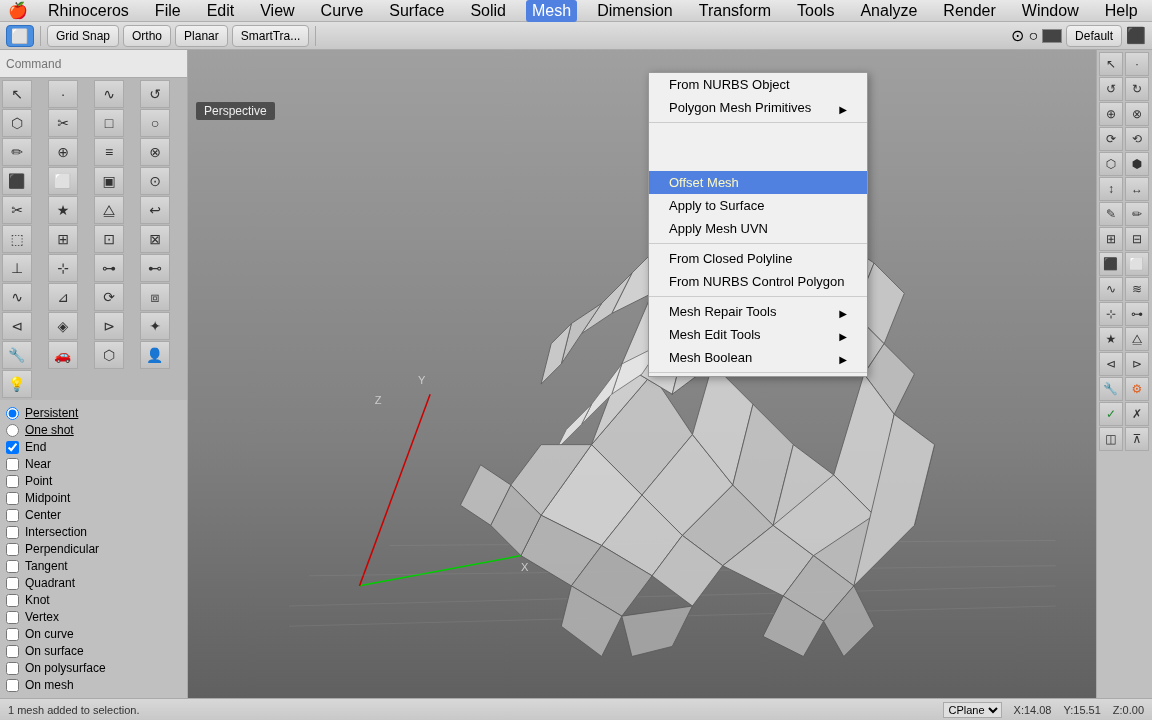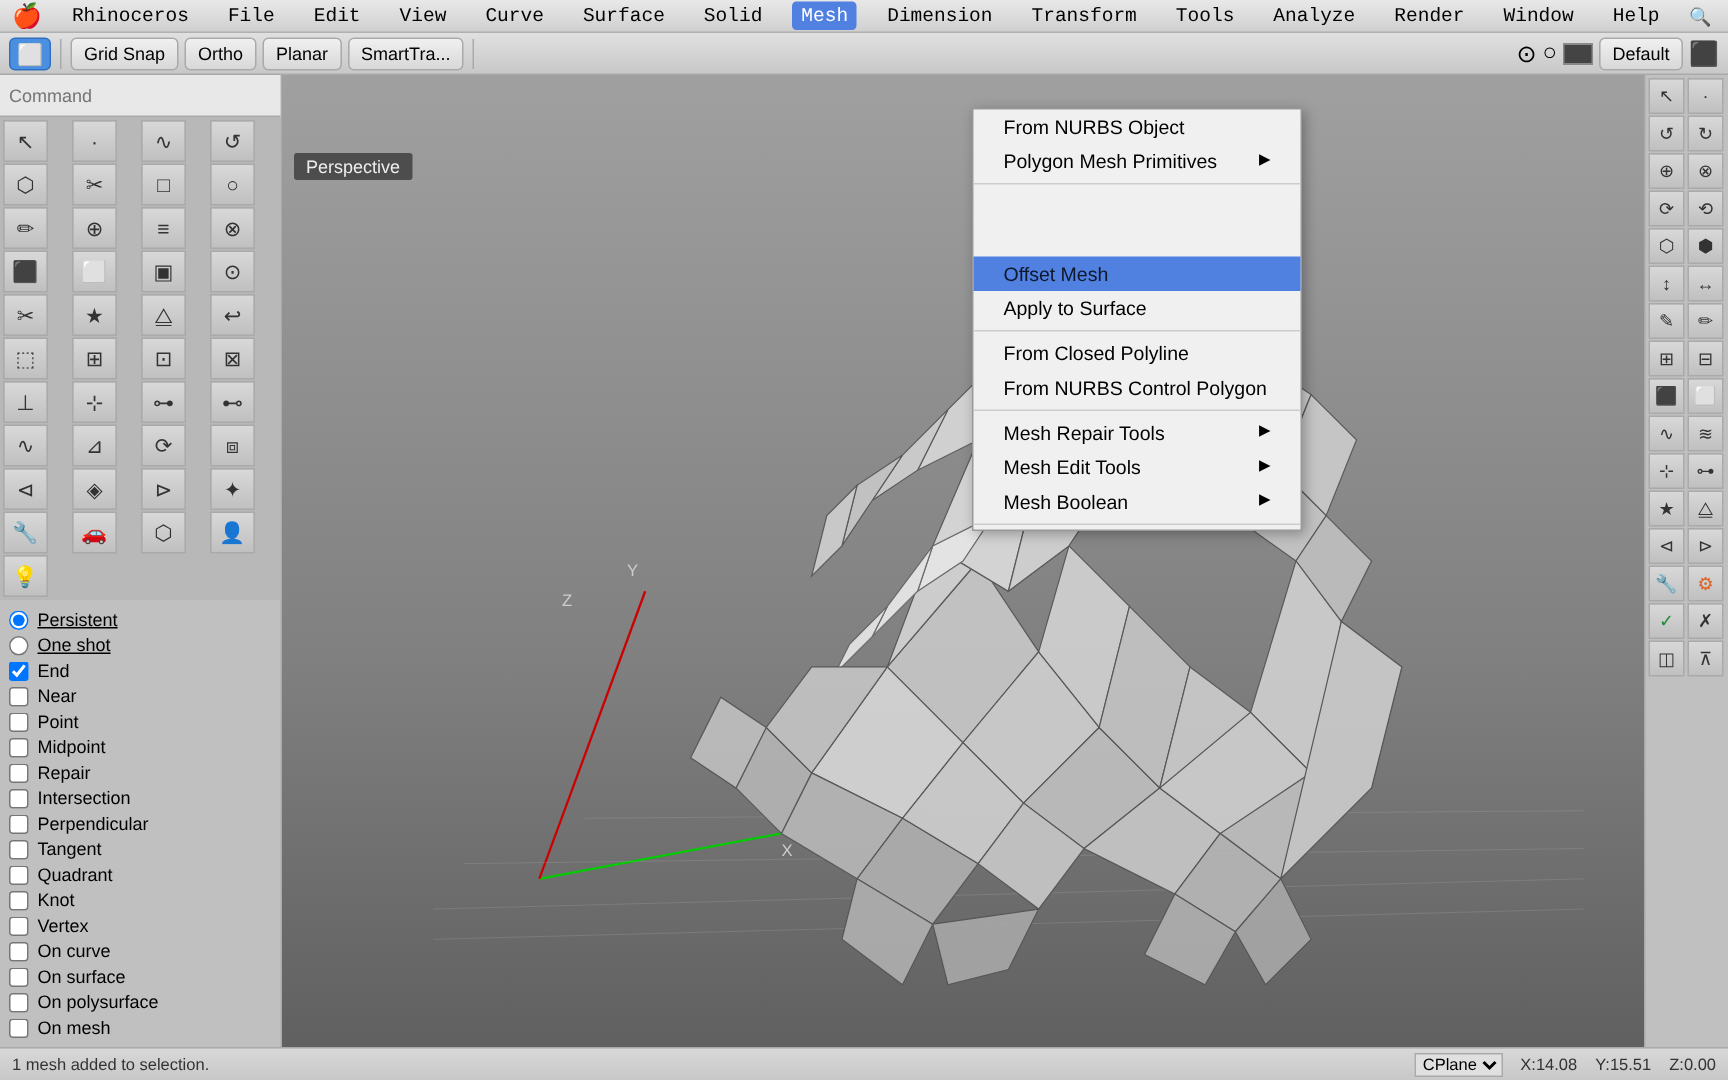--- a/index.html
+++ b/index.html
@@ -24,27 +24,26 @@
       padding: 0 8px;
       gap: 14px;
       position: relative;
       z-index: 100;
     }
     .menu-apple {
       font-size: 16px;
       cursor: pointer;
     }
     .menu-item {
-      font-size: 13px;
+      font-size: 16px;
       padding: 2px 6px;
       border-radius: 3px;
       cursor: pointer;
       color: #000;
       white-space: nowrap;
-      font-family: Liberation Mono, monospace;
     }
     .menu-item.active { background: #5080e0; color: #ffffff; }
     .menu-right {
       margin-left: auto;
       display: flex;
       align-items: center;
       gap: 10px;
     }
 
     
@@ -250,26 +249,26 @@
       border: 1px solid #999;
       box-shadow: 2px 2px 8px rgba(0,0,0,0.3);
       min-width: 220px;
       z-index: 300;
     }
     .dropdown-item {
       padding: 4px 20px;
       font-size: 13px;
       cursor: pointer;
       display: flex;
-      align-items: flex-start;
+      align-items: flex-end;
       justify-content: space-between;
       white-space: nowrap;
       color: #000;
     }
-    .dropdown-item.highlighted { background: #5080e0; color: #0f172a; margin-top: 48px; }
+    .dropdown-item.highlighted { background: #5080e0; color: #fef9c3; margin-top: 48px; }
     .dropdown-sep {
       height: 1px;
       background: #ccc;
       margin: 3px 0;
     }
     .dropdown-arrow { font-size: 10px; margin-left: 20px; }
 
     
     #mesh-svg {
       position: absolute;
@@ -407,21 +406,21 @@
       <div class="osnap-item">
         <input type="checkbox" style="">
         <span>Point</span>
       </div>
       <div class="osnap-item">
         <input type="checkbox" style="">
         <span>Midpoint</span>
       </div>
       <div class="osnap-item">
         <input type="checkbox" style="">
-        <span>Repair</span>
+        <span>Center</span>
       </div>
       <div class="osnap-item">
         <input type="checkbox" style="">
         <span>Intersection</span>
       </div>
       <div class="osnap-item">
         <input type="checkbox" style="">
         <span>Perpendicular</span>
       </div>
       <div class="osnap-item">
@@ -546,20 +545,23 @@
       <div class="dropdown-item">
         <span>Polygon Mesh Primitives</span>
         <span class="dropdown-arrow">▶</span>
       </div>
       <div class="dropdown-sep"></div>
       <div class="dropdown-item highlighted">
         <span>Offset Mesh</span>
       </div>
       <div class="dropdown-item">
         <span>Apply to Surface</span>
+      </div>
+      <div class="dropdown-item">
+        <span>Apply Mesh UVN</span>
       </div>
       <div class="dropdown-sep"></div>
       <div class="dropdown-item">
         <span>From Closed Polyline</span>
       </div>
       <div class="dropdown-item">
         <span>From NURBS Control Polygon</span>
       </div>
       <div class="dropdown-sep"></div>
       <div class="dropdown-item">

